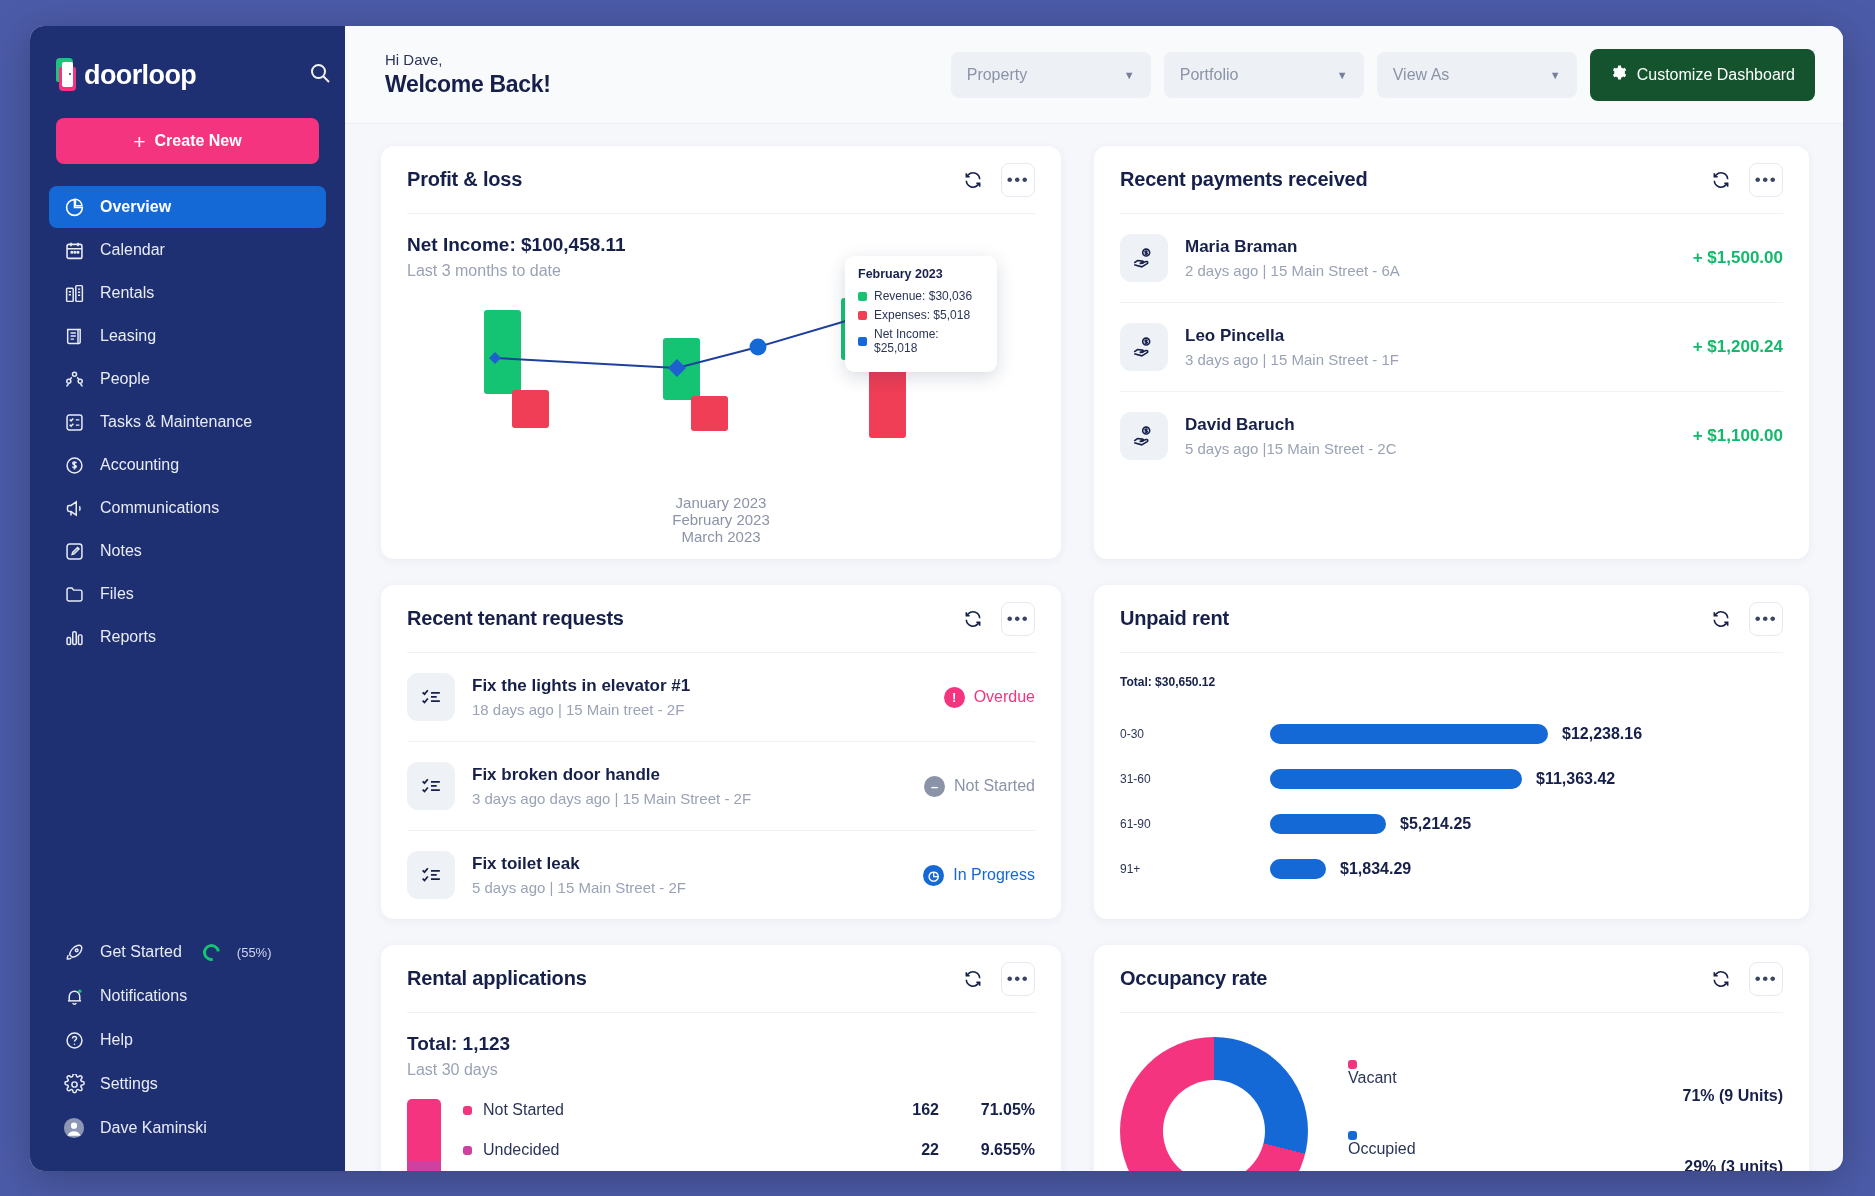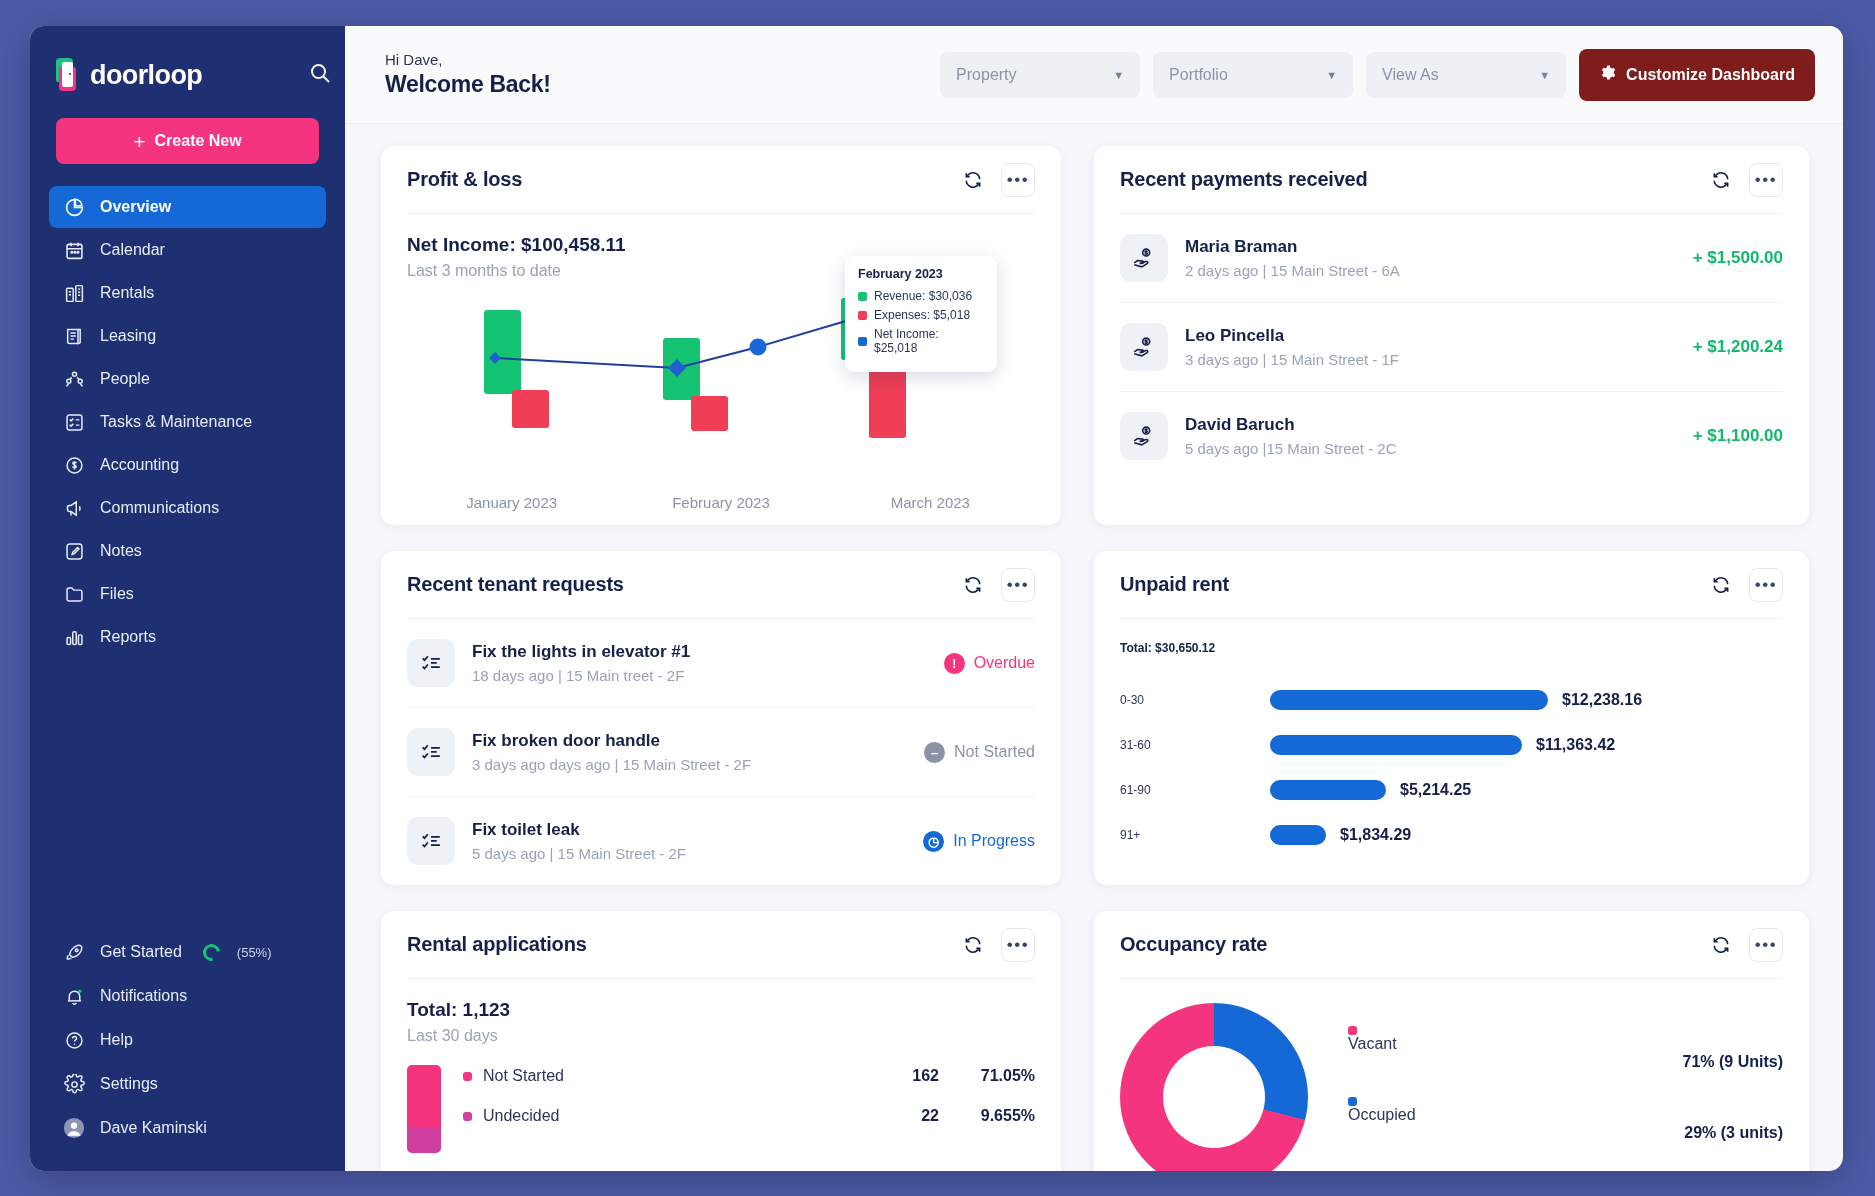--- a/index.html
+++ b/index.html
@@ -21,21 +21,21 @@
   }
 
   
   .sidebar {
     width: 315px; flex: 0 0 315px;
     background: #1f3072;
     display: flex; flex-direction: column;
     padding: 18px 0 0 0;
     position: relative;
   }
-  .brand-row { display: flex; align-items: center; padding: 14px 13px 0 26px; gap: 8px; }
+  .brand-row { display: flex; align-items: center; padding: 14px 13px 0 26px; gap: 2px; }
   .logo-mark { width: 26px; height: 34px; position: relative; flex: 0 0 26px; }
   .logo-mark .g { position: absolute; left: 0; top: 0; width: 17px; height: 24px; background: #1fc37d; border-radius: 4px 4px 2px 2px; }
   .logo-mark .p { position: absolute; left: 3px; top: 9px; width: 17px; height: 24px; background: #f5347f; border-radius: 2px 2px 4px 4px; }
   .logo-mark .w { position: absolute; left: 6px; top: 4px; width: 11px; height: 25px; background: #fff; border-radius: 2px; }
   .logo-mark .w:after { content:''; position:absolute; right:2px; top:11px; width:2px; height:2px; background:#1f3072; border-radius:50%; }
   .brand-name { color: #fff; font-size: 27px; font-weight: 700; letter-spacing: -.6px; }
   .search-ico { margin-left: auto; color: #fff; opacity: .95; }
 
   .create-btn {
     margin: 26px 26px 0 26px;
@@ -81,23 +81,23 @@
   .top-controls { margin-left: auto; display: flex; align-items: center; gap: 13px; }
   .select {
     width: 200px; height: 46px;
     background: #edf0f5; border-radius: 8px;
     display: flex; align-items: center; padding: 0 16px;
     color: #8b93a8; font-size: 16px; cursor: pointer;
   }
   .select .car { margin-left: auto; font-size: 11px; color: #79819a; }
   .customize-btn {
     height: 52px; padding: 0 20px;
-    background: #7f1d1d; color: #fff;
+    background: #14532d; color: #fff;
     border: none; border-radius: 8px;
-    font-size: 16px; font-weight: 700; font-family: inherit;
+    font-size: 16px; font-weight: 400; font-family: inherit;
     display: flex; align-items: center; gap: 10px; cursor: pointer;
   }
 
   .content { flex: 1; overflow: hidden; padding: 22px 34px 0 36px; }
   .grid { display: grid; grid-template-columns: 680px 1fr; gap: 26px 33px; }
 
   .card {
     background: #fff; border-radius: 13px;
     box-shadow: 0 2px 10px rgba(30,45,90,.06);
     padding: 0 26px 0 26px;
@@ -125,21 +125,21 @@
   .tooltip {
     position: absolute; right: 38px; top: -34px;
     background: #fff; border-radius: 9px;
     box-shadow: 0 5px 18px rgba(25,40,85,.17);
     padding: 11px 13px 12px 13px; width: 152px;
     z-index: 5;
   }
   .tt-title { font-size: 12.5px; font-weight: 700; color: #16204a; margin-bottom: 8px; }
   .tt-row { display: flex; align-items: center; gap: 7px; font-size: 12px; color: #2b3557; margin-bottom: 5px; }
   .sw { width: 9px; height: 9px; border-radius: 2px; flex: 0 0 9px; }
-  .xlabels { display: flex; margin-top: 4px; }
+  .xlabels { display: flex; margin-top: 4px; flex-direction: column; }
   .xlabels span { flex: 1; text-align: center; font-size: 15px; color: #8b93a8; }
 
   
   .list-row { display: flex; align-items: center; padding: 20px 0; border-bottom: 1px solid #f0f2f7; }
   .list-row:last-child { border-bottom: none; }
   .rowico {
     width: 48px; height: 48px; flex: 0 0 48px;
     background: #eef1f6; border-radius: 11px;
     display: flex; align-items: center; justify-content: center;
     color: #16204a; margin-right: 17px;

